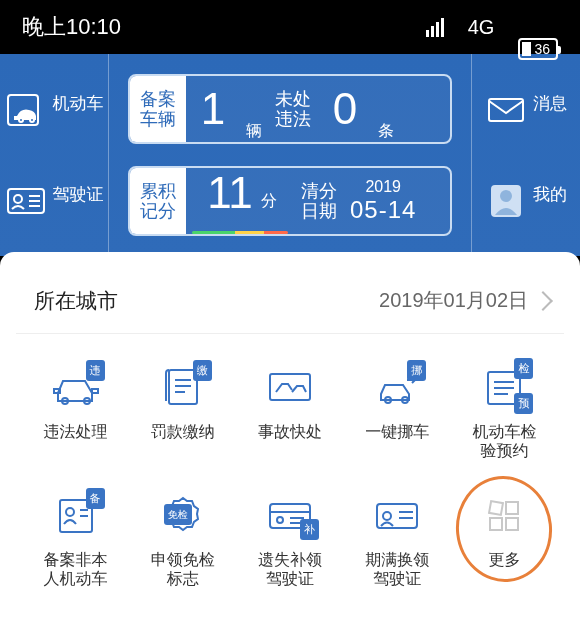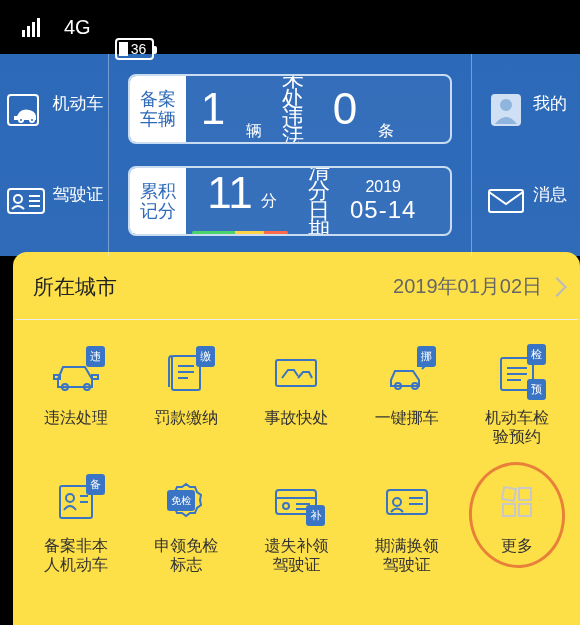--- a/index.html
+++ b/index.html
@@ -83,41 +83,40 @@
   .lbl2 {
     background: #fff; color: #2f6bb9;
     font-size: 18px; line-height: 20px;
     width: 56px;
     display:flex; align-items:center; justify-content:center; text-align:center;
     font-weight: 500;
   }
   .bignum { font-size: 44px; font-weight: 300; padding: 0 8px; min-width: 54px; text-align:center;}
   .unit { font-size: 16px; align-self: flex-end; padding-bottom: 10px; }
   .lbl2b {
-    color: #fff; font-size: 22px; line-height: 20px;
+    color: #fff; font-size: 18px; line-height: 20px;
     width: 50px; text-align:center;
   }
   .datecell { flex-direction: column; align-items:flex-start; padding-right:10px;}
   .datecell .y { font-size: 16px; }
   .datecell .md { font-size: 24px; letter-spacing:1px; }
   .meter {
     height: 4px; width: 96px;
     background: linear-gradient(90deg,#4bd36b 0 45%,#ffd24a 45% 75%,#ff6a4a 75% 100%);
     border-radius: 2px;
   }
   .card2-numwrap { flex-direction: column; gap: 13px; }
 
   
   .content {
-    background: #fde047;
+    background: #ffffff;
     border-radius: 14px 14px 0 0;
     margin-top: -4px;
     height: calc(625px - 54px - 202px + 4px);
-    padding: 2px;
-    margin-left: 13px;
+    padding: 16px;
   }
   .cityrow {
     height: 66px;
     display: flex; align-items: center;
     padding: 0 14px 0 18px;
     font-size: 21px; color: #222;
     border-bottom: 1px solid #eee;
   }
   .cityrow .city { display:flex; align-items:center; gap:10px; }
   .cityrow .target {
@@ -163,20 +162,21 @@
     border-radius: 50%;
     top: -14px; left: 50%;
     transform: translateX(-50%) rotate(-6deg);
     pointer-events: none;
   }
 </style>
 </head>
 <body>
 
 <div class="statusbar">
+  <span>晚上10:10</span>
   <div class="status-right">
     <span class="sig-bars">
         <span></span>
         <span></span>
         <span></span>
         <span></span>
       </span>
     <span>4G</span>
     <span class="batt">
         <span>36</span>
@@ -233,34 +233,34 @@
 日期</div>
       <div class="cell datecell">
         <span class="y">2019</span>
         <span class="md">05-14</span>
       </div>
     </div>
   </div>
 
   <div class="hcol-right">
     <div class="hbtn">
+      <svg viewBox="0 0 42 36" fill="none" stroke="#fff" stroke-width="2">
+        <rect x="4" y="7" width="34" height="22" rx="2"></rect>
+        <path d="M4 9 L21 21 L38 9"></path>
+      </svg>
+      <span>消息</span>
+    </div>
+    <div class="hbtn">
       <svg viewBox="0 0 42 36" fill="#cfe0f4">
         <rect x="6" y="2" width="30" height="32" rx="4" fill="#cfe0f4"></rect>
         <circle cx="21" cy="13" r="6" fill="#8fb4dd"></circle>
         <path d="M10 32 q11 -14 22 0 z" fill="#8fb4dd"></path>
       </svg>
       <span>我的</span>
     </div>
-    <div class="hbtn">
-      <svg viewBox="0 0 42 36" fill="none" stroke="#fff" stroke-width="2">
-        <rect x="4" y="7" width="34" height="22" rx="2"></rect>
-        <path d="M4 9 L21 21 L38 9"></path>
-      </svg>
-      <span>消息</span>
-    </div>
   </div>
 </div>
 
 <div class="content">
   <div class="cityrow">
     <span>所在城市</span>
     <div class="spacer"></div>
     <span class="date">2019年01月02日</span>
     <span class="chev"></span>
   </div>

